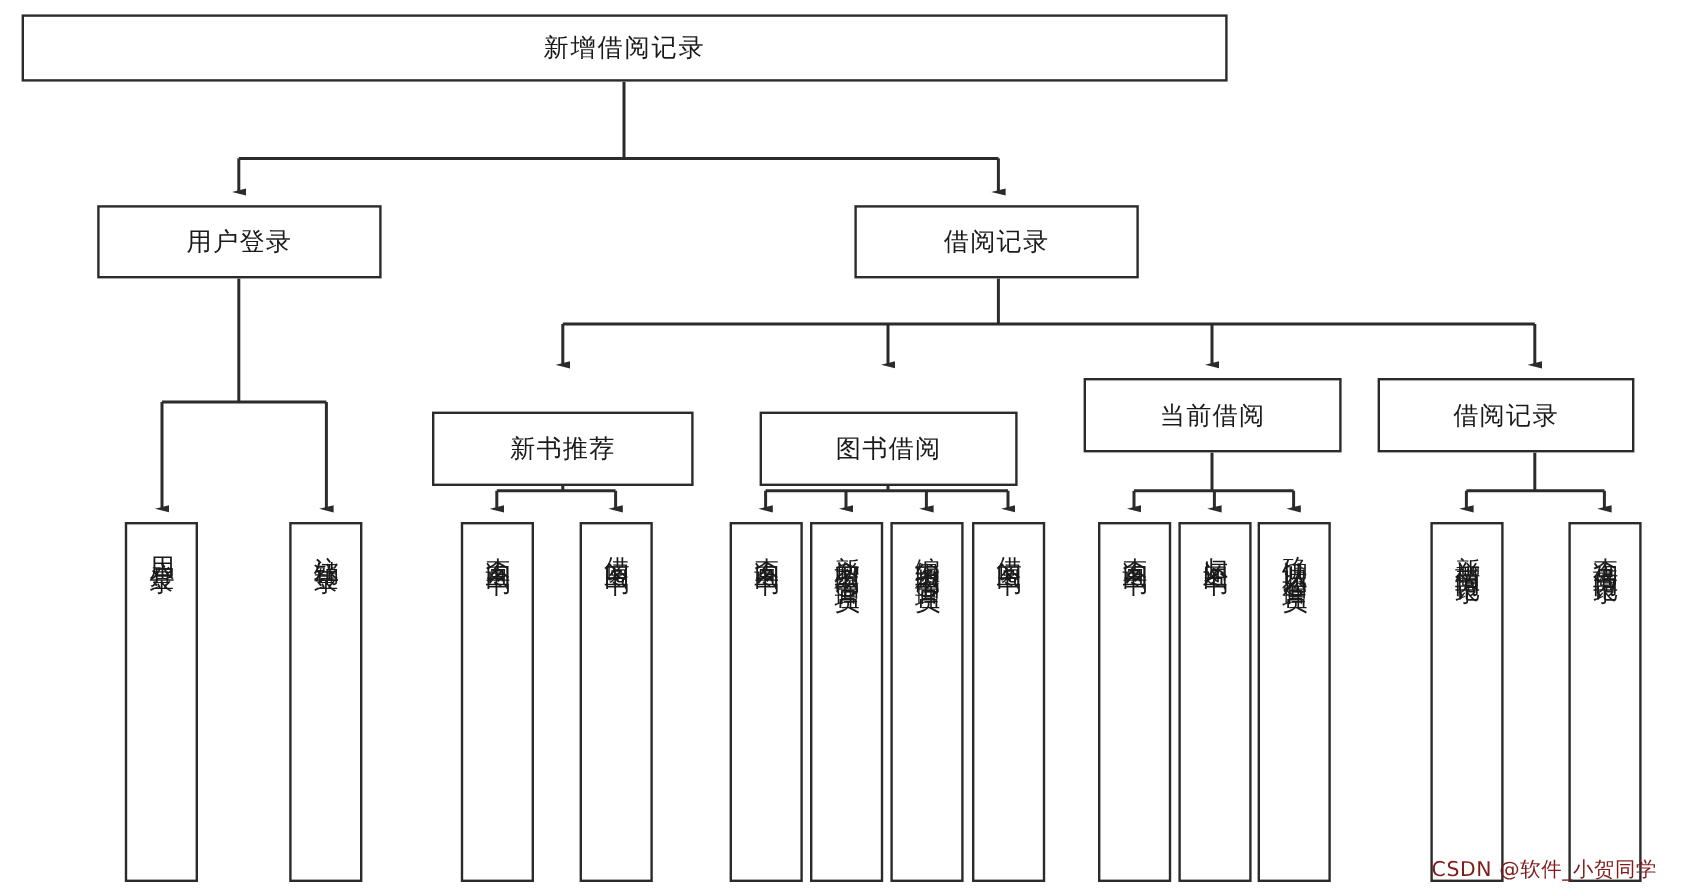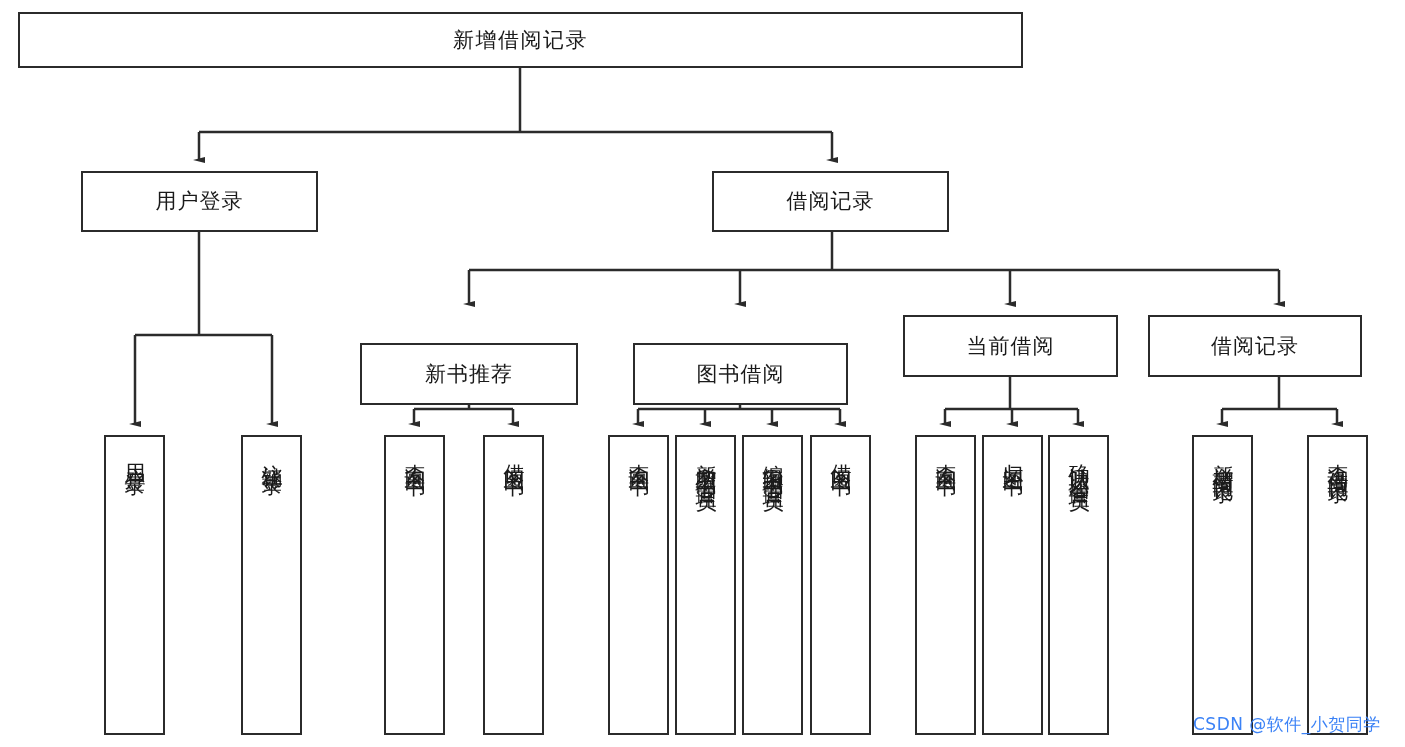--- a/index.html
+++ b/index.html
@@ -54,21 +54,21 @@
     text-orientation:upright;
     font-size:21px;
     letter-spacing:4px;
     line-height:1;
   }
   .watermark{
     position:absolute;
     left:1193px;
     top:713px;
     font-size:17px;
-    color:#3b82f6;
+    color:#7f1d1d;
     letter-spacing:0.5px;
     white-space:nowrap;
     font-family:"DejaVu Sans","Liberation Sans",sans-serif;
   }
 </style>
 </head>
 <body>
 
 <div id="canvas">
 

